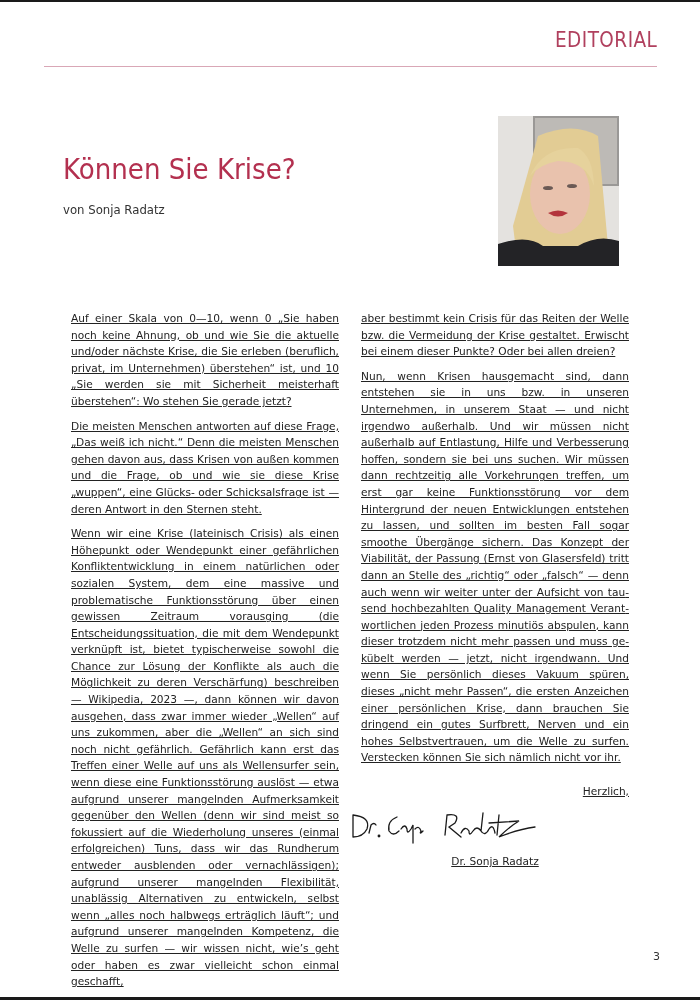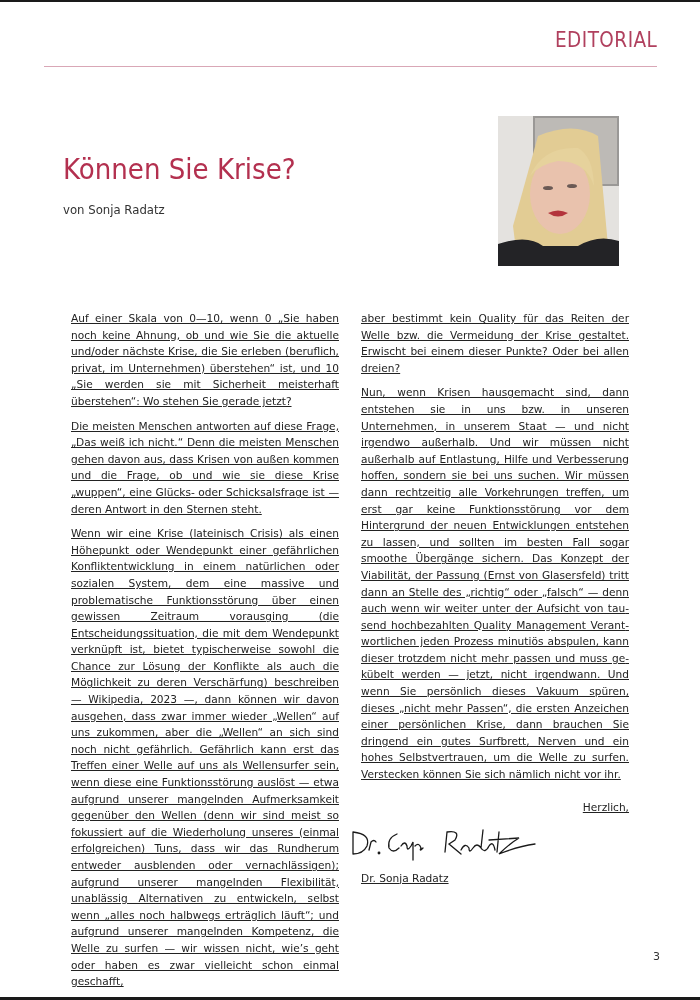--- a/index.html
+++ b/index.html
@@ -39,21 +39,21 @@
       position: absolute; top: 302px; width: 284px;
       font-family: "DejaVu Sans", sans-serif;
       font-size: 10.6px; line-height: 16.6px; color: #222;
       text-align: justify; hyphens: manual;
     }
     .col p { margin: 8px; text-decoration: underline; }
     .col-left { left: 63px; }
     .col-right { left: 353px; }
     .closing { margin-top: 16.6px !important; text-align: right; }
     .signature { display: block; margin: 8px 0 2px -4px; }
-    .signer { text-align: left; }
+    .signer { text-align: center; }
     .page-number {
       position: absolute; right: 40px; top: 950px; font-size: 11px; color: #333;
     }
   </style>
 </head>
 <body>
 
 <div class="frame-top"></div>
 
 <div class="section-label">EDITORIAL</div>
@@ -77,21 +77,21 @@
   </svg>
 </div>
 
 <div class="col col-left">
   <p>Auf einer Skala von 0—10, wenn 0 „Sie haben noch keine Ahnung, ob und wie Sie die aktuelle und/oder nächste Krise, die Sie erleben (beruflich, privat, im Unternehmen) überstehen“ ist, und 10 „Sie werden sie mit Sicherheit meisterhaft überstehen“: Wo ste­hen Sie gerade jetzt?</p>
   <p>Die meisten Menschen antworten auf diese Frage, „Das weiß ich nicht.“ Denn die meisten Menschen gehen davon aus, dass Krisen von außen kommen und die Frage, ob und wie sie diese Krise „wuppen“, eine Glücks- oder Schicksalsfrage ist — deren Ant­wort in den Sternen steht.</p>
   <p>Wenn wir eine Krise (lateinisch Crisis) als einen Hö­hepunkt oder Wendepunkt einer gefährlichen Kon­fliktentwicklung in einem natürlichen oder sozia­len System, dem eine massive und problematische Funktionsstörung über einen gewissen Zeitraum vorausging (die Entscheidungssituation, die mit dem Wendepunkt verknüpft ist, bietet typischerweise so­wohl die Chance zur Lösung der Konflikte als auch die Möglichkeit zu deren Verschärfung) beschrei­ben — Wikipedia, 2023 —, dann können wir davon ausgehen, dass zwar immer wieder „Wellen“ auf uns zukommen, aber die „Wellen“ an sich sind noch nicht gefährlich. Gefährlich kann erst das Treffen ei­ner Welle auf uns als Wellensurfer sein, wenn diese eine Funktionsstörung auslöst — etwa aufgrund un­serer mangelnden Aufmerksamkeit gegenüber den Wellen (denn wir sind meist so fokussiert auf die Wiederholung unseres (einmal erfolgreichen) Tuns, dass wir das Rundherum entweder ausblenden oder vernachlässigen); aufgrund unserer mangelnden Flexibilität, unablässig Alternativen zu entwickeln, selbst wenn „alles noch halbwegs erträglich läuft“; und aufgrund unserer mangelnden Kompetenz, die Welle zu surfen — wir wissen nicht, wie’s geht oder haben es zwar vielleicht schon einmal geschafft,</p>
 </div>
 
 <div class="col col-right">
-  <p>aber bestimmt kein Quality für das Reiten der Wel­le bzw. die Vermeidung der Krise gestaltet. Erwischt bei einem dieser Punkte? Oder bei allen dreien?</p>
+  <p>aber bestimmt kein Crisis für das Reiten der Wel­le bzw. die Vermeidung der Krise gestaltet. Erwischt bei einem dieser Punkte? Oder bei allen dreien?</p>
   <p>Nun, wenn Krisen hausgemacht sind, dann entste­hen sie in uns bzw. in unseren Unternehmen, in un­serem Staat — und nicht irgendwo außerhalb. Und wir müssen nicht außerhalb auf Entlastung, Hilfe und Verbesserung hoffen, sondern sie bei uns su­chen. Wir müssen dann rechtzeitig alle Vorkehrun­gen treffen, um erst gar keine Funktionsstörung vor dem Hintergrund der neuen Entwicklungen entstehen zu lassen, und sollten im besten Fall so­gar smoothe Übergänge sichern. Das Konzept der Viabilität, der Passung (Ernst von Glasersfeld) tritt dann an Stelle des „richtig“ oder „falsch“ — denn auch wenn wir weiter unter der Aufsicht von tau­send hochbezahlten Quality Management Verant­wortlichen jeden Prozess minutiös abspulen, kann dieser trotzdem nicht mehr passen und muss ge­kübelt werden — jetzt, nicht irgendwann. Und wenn Sie persönlich dieses Vakuum spüren, dieses „nicht mehr Passen“, die ersten Anzeichen einer persön­lichen Krise, dann brauchen Sie dringend ein gutes Surfbrett, Nerven und ein hohes Selbstvertrauen, um die Welle zu surfen. Verstecken können Sie sich nämlich nicht vor ihr.</p>
   <p class="closing">Herzlich,</p>
   <svg class="signature" width="190" height="38" viewBox="0 0 190 38" aria-label="Dr. Sonja Radatz">
     <g fill="none" stroke="#1a1a1a" stroke-width="1.3" stroke-linecap="round">
       <path d="M4 8 L4 30 M4 8 Q22 10 18 22 Q14 30 4 30"></path>
       <path d="M20 26 L22 18 Q25 15 27 18"></path>
       <circle cx="30" cy="29" r="0.8" fill="#1a1a1a"></circle>
       <path d="M48 10 Q38 14 40 24 Q44 30 50 24"></path>
       <path d="M52 22 Q56 16 58 22 Q58 28 62 22 L64 18 L64 36"></path>
       <path d="M66 22 Q70 18 72 24 Q70 28 74 24"></path>

